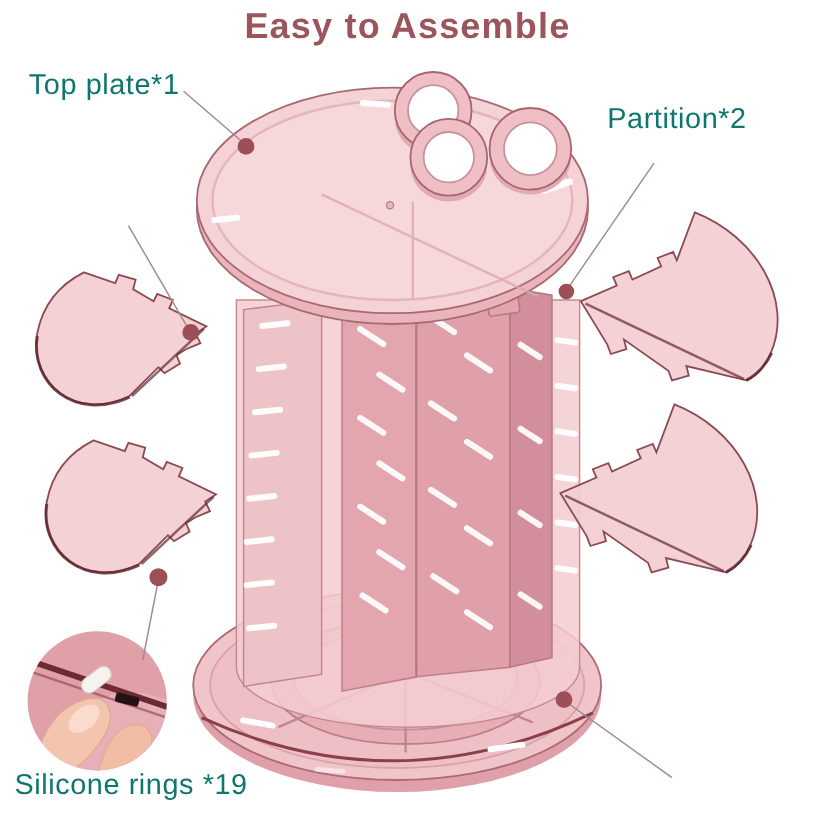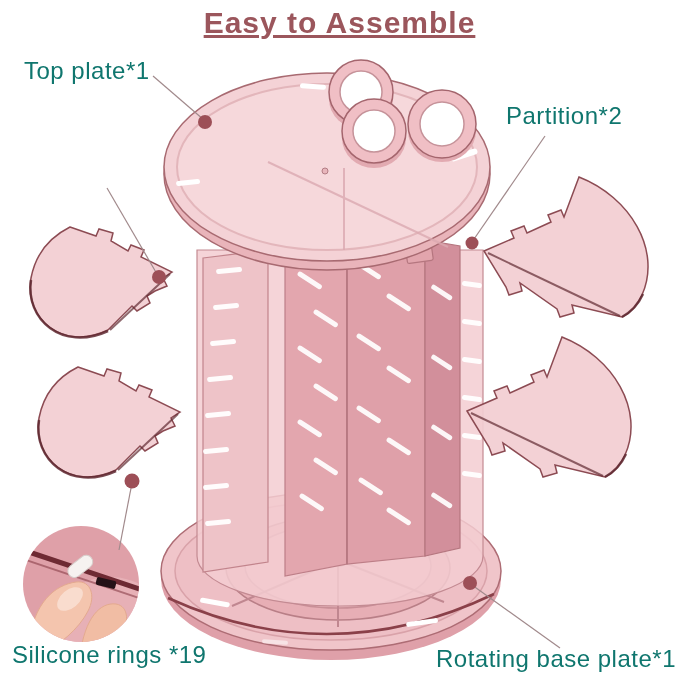--- a/index.html
+++ b/index.html
@@ -7,21 +7,21 @@
     position:relative;width:679px;height:679px;background:#ffffff;
     font-family:"Liberation Sans","DejaVu Sans",sans-serif;overflow:hidden;
   }
   #art{position:absolute;left:0;top:0;}
   .lbl{
     position:absolute;color:#0f766e;font-size:24px;font-weight:400;
     letter-spacing:0.5px;white-space:nowrap;
   }
   #title{
     position:absolute;left:0;top:6px;width:679px;text-align:center;
-    color:#9b565c;font-size:30px;font-weight:bold;letter-spacing:1px;text-decoration:underline;
+    color:#9b565c;font-size:30px;font-weight:bold;letter-spacing:1px;
   }
 </style>
 </head>
 <body>
 
 <div id="stage">
 
   <svg id="art" width="679" height="679" viewBox="0 0 679 679">
 
     <g>
@@ -171,19 +171,18 @@
       <circle cx="159" cy="277" r="7"></circle>
       <circle cx="132" cy="481" r="7.5"></circle>
       <circle cx="470" cy="583" r="7"></circle>
     </g>
   </svg>
 
   <div id="title">Easy to Assemble</div>
 
   <div class="lbl" style="left:24px;top:57px">Top plate*1</div>
 
-  <div class="lbl" style="left:506px;top:102px">Partition*2</div>
+  <div class="lbl" style="left:506px;top:86px">Partition*2</div>
 
 
   <div class="lbl" style="left:12px;top:641px">Silicone rings *19</div>
 
-  <div class="lbl" style="left:436px;top:645px">Rotating base plate*1</div>
 </div>
 
 </body></html>

